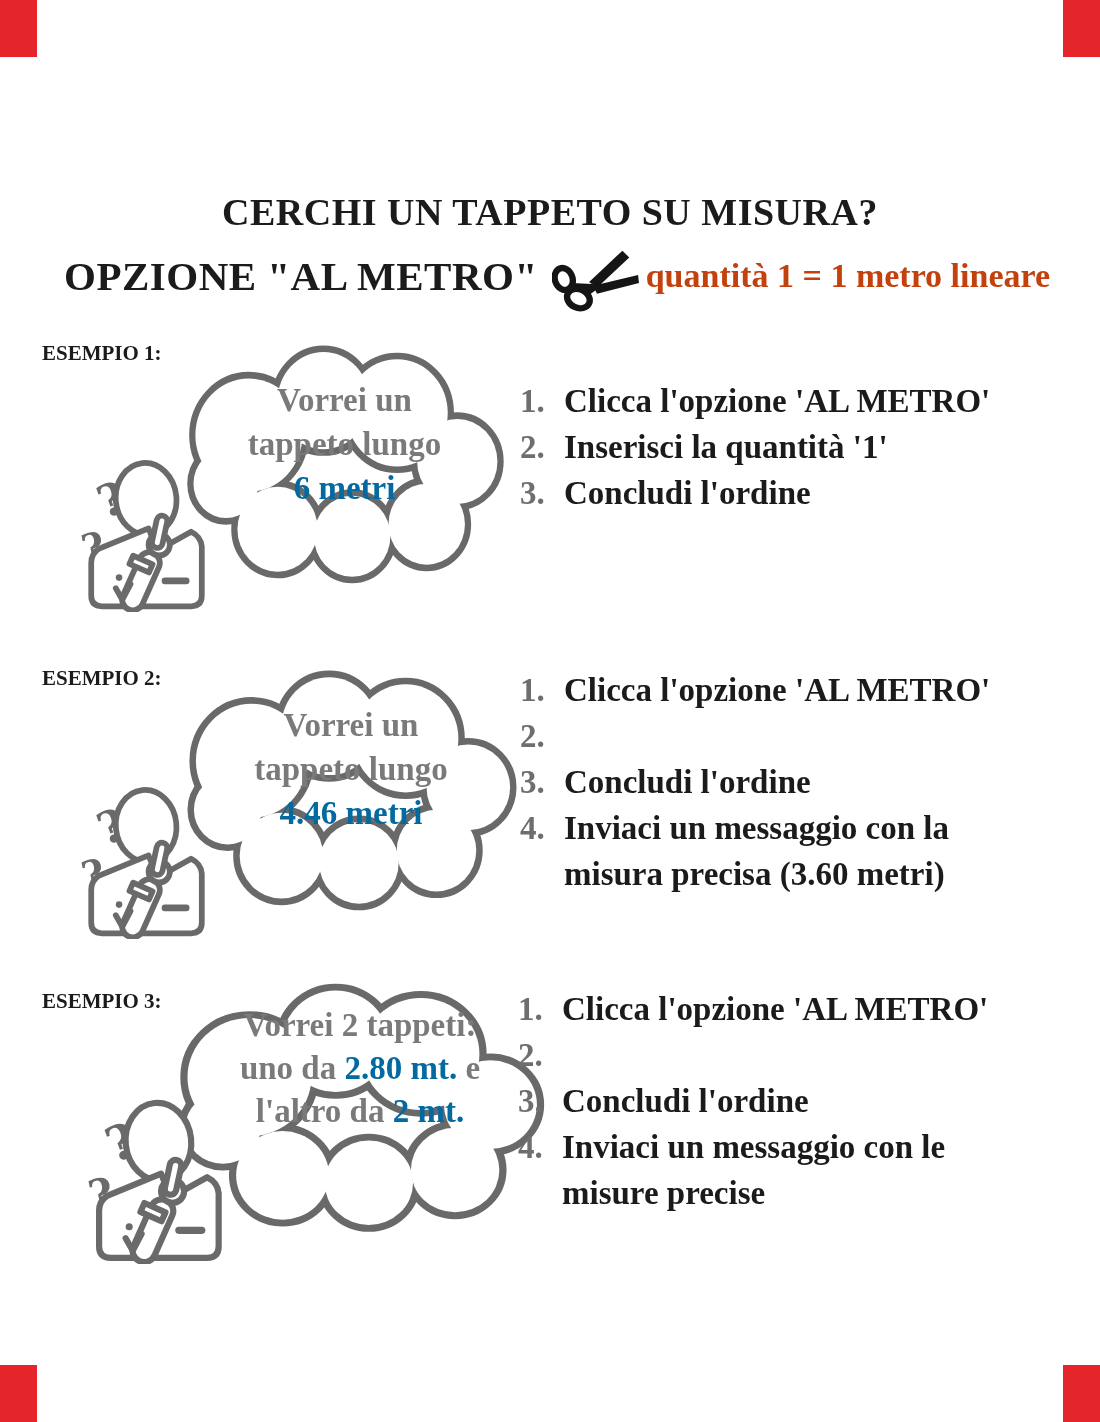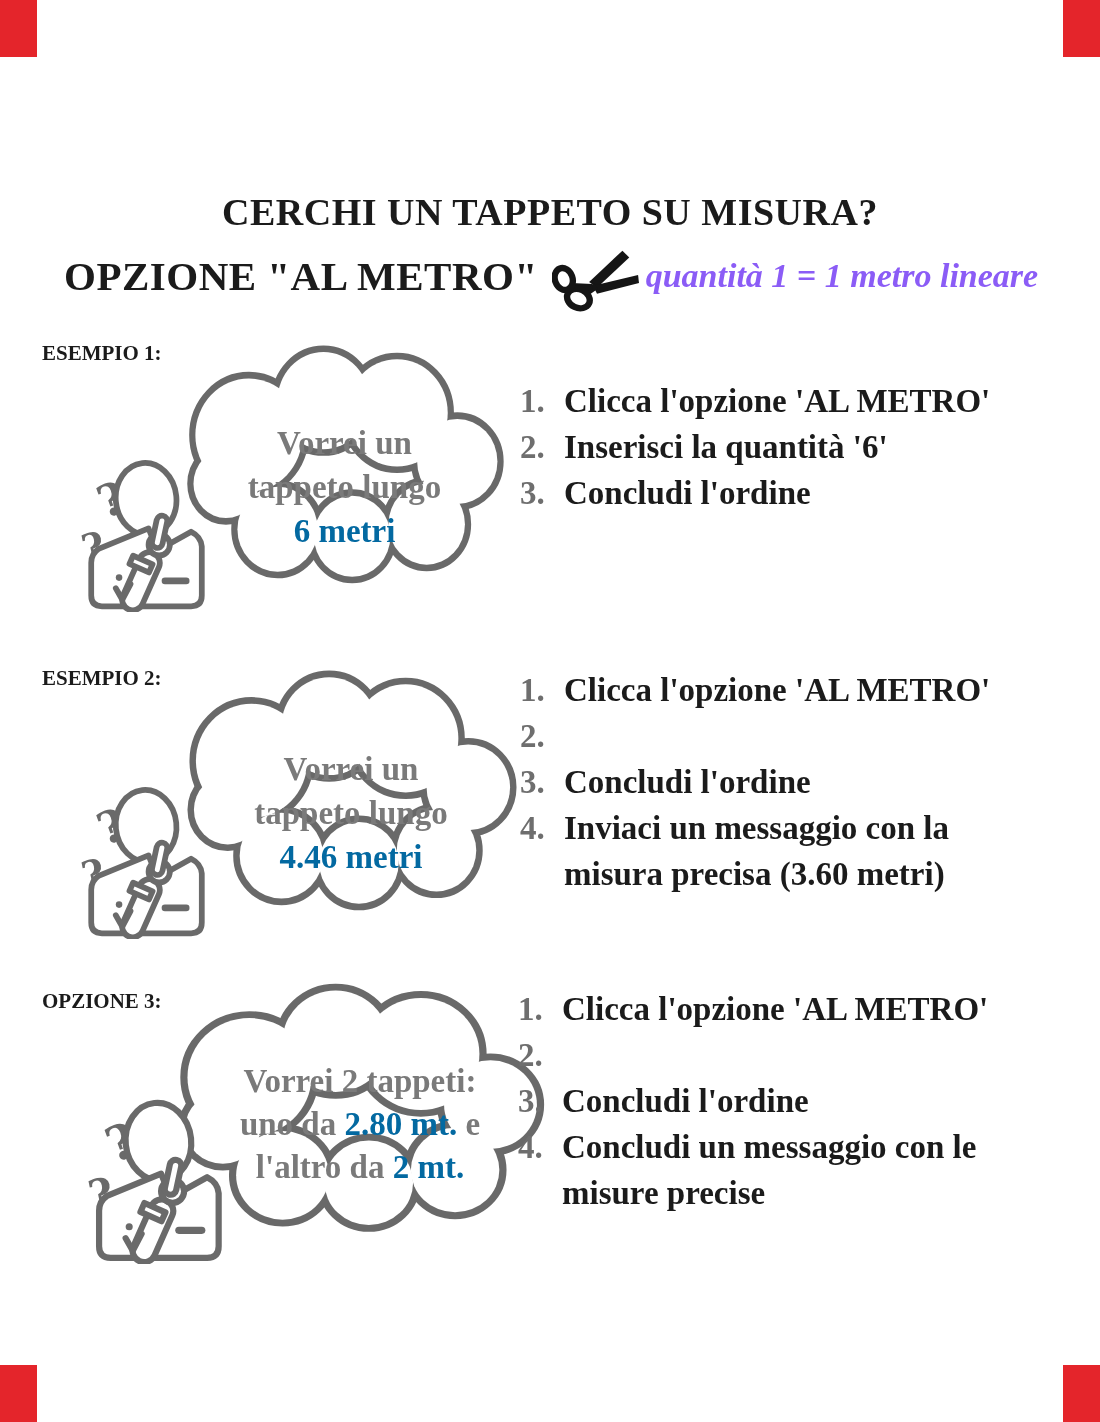--- a/index.html
+++ b/index.html
@@ -8,32 +8,32 @@
   
   .corner{position:absolute;width:37px;height:57px;background:#e4252b;}
   .corner.tl{left:0;top:0}.corner.tr{right:0;top:0}
   .corner.bl{left:0;bottom:0}.corner.br{right:0;bottom:0}
   
   .title{position:absolute;left:0;top:190px;width:100%;text-align:center;
          font-size:38px;letter-spacing:.5px;}
   .option-row{position:absolute;left:64px;top:238px;height:76px;display:flex;align-items:center;}
   .option-heading{font-size:41px;letter-spacing:.5px;}
   .scissors{width:88px;height:66px;margin:6px 6px 0 14px;flex:none;}
-  .option-note{font-size:34px;color:#8b5cf6;white-space:nowrap;font-style:italic;}
+  .option-note{font-size:34px;color:#c2410c;white-space:nowrap;}
   
   .ex{position:absolute;left:0;width:1100px;}
   .ex1{top:330px;height:320px;} .ex2{top:655px;height:328px;} .ex3{top:978px;height:332px;}
   .ex-label{position:absolute;left:42px;top:8px;font-size:21px;line-height:30px;}
   .cloud{position:absolute;}
   .ex1 .cloud{left:182px;top:12px;width:325px;height:253px;}
   .ex2 .cloud{left:182px;top:12px;width:338px;height:255px;}
   .ex3 .cloud{left:172px;top:2px;width:376px;height:264px;}
   .cloud > svg{position:absolute;left:0;top:0;width:100%;height:100%;}
   .bubble-text{position:absolute;left:0;top:0;right:0;bottom:0;display:flex;flex-direction:column;
-               align-items:center;justify-content:center;text-align:center;
+               align-items:center;justify-content:flex-start;text-align:center;
                font-size:33px;line-height:44px;color:#7a7a7a;}
   .ex1 .bubble-text,.ex2 .bubble-text{padding-top:36px;}
   .ex3 .bubble-text{padding-top:24px;line-height:43px;}
   .bubble-text .strong{color:#0369a1;}
   .person{position:absolute;}
   .ex1 .person{left:66px;top:110px;width:152px;height:172px;}
   .ex2 .person{left:66px;top:112px;width:152px;height:172px;}
   .ex3 .person{left:70px;top:100px;width:168px;height:186px;}
   .person svg{width:100%;height:100%;}
   .steps{position:absolute;width:575px;font-size:33px;line-height:46px;}
@@ -130,21 +130,21 @@
           <use href="#person-def"></use>
         </svg>
     </div>
     <div class="steps">
       <div class="step">
           <span class="num">1.</span>
           <span class="txt">Clicca l'opzione 'AL METRO'</span>
         </div>
       <div class="step">
           <span class="num">2.</span>
-          <span class="txt">Inserisci la quantità '6'</span>
+          <span class="txt">Inserisci la quantità '1'</span>
         </div>
       <div class="step">
           <span class="num">3.</span>
           <span class="txt">Concludi l'ordine</span>
         </div>
 
     </div>
   </div>
 
   <div class="ex ex2">
@@ -181,21 +181,21 @@
           <span class="txt">Inviaci un messaggio con la</span>
         </div>
       <div class="step cont">
           <span class="num"></span>
           <span class="txt">misura precisa (3.60 metri)</span>
         </div>
     </div>
   </div>
 
   <div class="ex ex3">
-    <div class="ex-label">OPZIONE 3:</div>
+    <div class="ex-label">ESEMPIO 3:</div>
     <div class="cloud">
       <svg viewBox="0 0 340 250" preserveAspectRatio="none">
           <use href="#cloud-def"></use>
         </svg>
       <div class="bubble-text">
         <div><span>Vorrei 2 tappeti:</span><span class="strong"></span><span></span></div>
         <div><span>uno da </span><span class="strong">2.80 mt.</span><span> e</span></div>
         <div><span>l'altro da </span><span class="strong">2 mt.</span><span></span></div>
       </div>
     </div>
@@ -211,21 +211,21 @@
         </div>
       <div class="step">
           <span class="num">2.</span>
         </div>
       <div class="step">
           <span class="num">3.</span>
           <span class="txt">Concludi l'ordine</span>
         </div>
       <div class="step">
           <span class="num">4.</span>
-          <span class="txt">Concludi un messaggio con le</span>
+          <span class="txt">Inviaci un messaggio con le</span>
         </div>
       <div class="step cont">
           <span class="num"></span>
           <span class="txt">misure precise</span>
         </div>
     </div>
   </div>
 
 </div>
 

